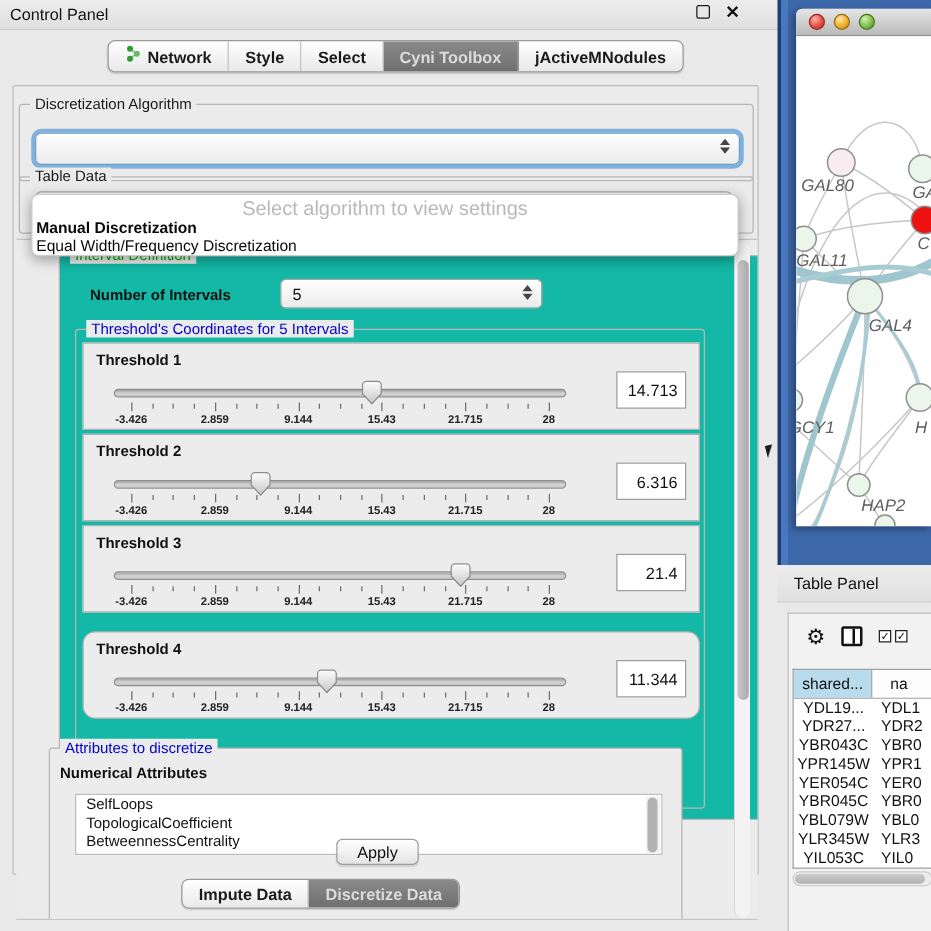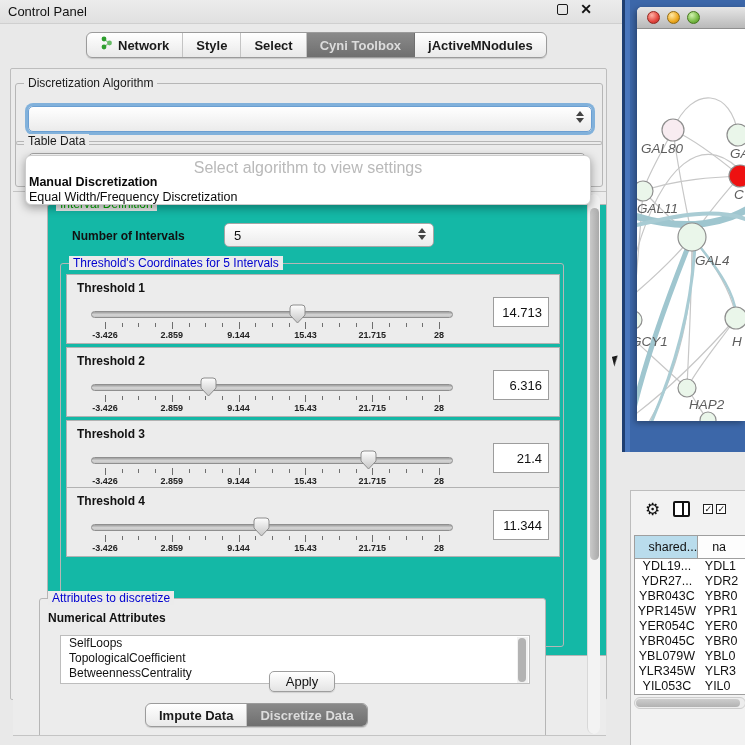--- a/index.html
+++ b/index.html
@@ -89,21 +89,21 @@
   .tp-title { font-size:13px; color:#111; padding-left:13px; }
   .table-card { position:absolute; left:8px; top:38px; width:115px; height:674px; background:#f2f2f2; border:1px solid #bdbdbd; border-right:none; }
   .tc-toolbar { position:absolute; left:0; top:0; width:100%; height:36px; display:flex; align-items:center; gap:13px; padding-left:14px; }
   .gear-glyph { font-size:17px; color:#111; line-height:17px; }
   .splitcol { width:17px; height:16px; border:2px solid #111; border-radius:2px; position:relative; background:#fff; }
   .splitcol:before { content:""; position:absolute; left:50%; top:0; width:2px; height:100%; background:#111; }
   .cb-pair { display:flex; gap:3px; }
   .cb { width:10px; height:10px; border:1.4px solid #222; font-size:9px; line-height:8px; color:#111; text-align:center; background:#fff; }
   .grid { position:absolute; left:3px; top:44px; width:118px; height:160px; background:#ffffff; border:1px solid #9f9f9f; border-right:none; overflow:hidden; }
   .grid-head { display:flex; height:23px; border-bottom:1px solid #9f9f9f; }
-  .gh-cell { font-size:12.5px; color:#111; text-align:right; line-height:22px; border-right:1px solid #9f9f9f; overflow:hidden; white-space:nowrap; }
+  .gh-cell { font-size:12.5px; color:#111; text-align:center; line-height:22px; border-right:1px solid #9f9f9f; overflow:hidden; white-space:nowrap; }
   .gh-cell.c1 { width:73px; background:#b9dcec; }
   .gh-cell.c2 { width:60px; background:#fdfdfd; text-align:left; padding-left:14px; }
   .grid-row { display:flex; height:15px; }
   .g-cell { font-size:12.5px; color:#111; line-height:15px; overflow:hidden; white-space:nowrap; }
   .g-cell.c1 { width:73px; text-align:center; }
   .g-cell.c2 { width:60px; padding-left:6px; }
   .hscroll { position:absolute; left:3px; top:206px; width:112px; height:12px; background:#ededed; border:1px solid #cdcdcd; border-radius:6px; }
   .hscroll .thumb { position:absolute; left:1px; top:1px; height:8px; width:104px; background:linear-gradient(#cdcdcd,#b2b2b2); border-radius:4px; }
 
   
@@ -327,21 +327,21 @@
                       <linearGradient id="g2" x1="0" y1="0" x2="0" y2="1">
                         <stop offset="0" stop-color="#fdfdfd"></stop>
                         <stop offset="1" stop-color="#c6c6c6"></stop>
                       </linearGradient>
                     </defs>
                     <path d="M4 1 h9 a3 3 0 0 1 3 3 v7 L8.5 19 L1 11 v-7 a3 3 0 0 1 3 -3 z" fill="url(#g2)" stroke="#8d8d8d" stroke-width="1"></path>
                   </svg>
                 </div>
                 <div class="value-box">21.4</div>
               </div>
-              <div class="thresh-box" style="top: 223px;">
+              <div class="thresh-box" style="top: 241px; border-radius: 10px;">
                 <div class="thresh-label">Threshold 4</div>
                 <div class="slider-area">
                   <div class="track"></div>
                   <div class="tickrow">
                     <div class="tick major" style="left: 0%;"></div>
                     <div class="tick minor" style="left: 5%;"></div>
                     <div class="tick minor" style="left: 10%;"></div>
                     <div class="tick minor" style="left: 15%;"></div>
                     <div class="tick major" style="left: 20%;"></div>
                     <div class="tick minor" style="left: 25%;"></div>
@@ -461,20 +461,23 @@
           <text x="58" y="236" font-family="Liberation Sans, sans-serif" font-size="13.5" fill="#5e5e5e">GAL4</text>
           <text x="95" y="317" font-family="Liberation Sans, sans-serif" font-size="13.5" fill="#5e5e5e">H</text>
           <text x="-6" y="317" font-family="Liberation Sans, sans-serif" font-size="13.5" fill="#5e5e5e">GCY1</text>
           <text x="52" y="380" font-family="Liberation Sans, sans-serif" font-size="13.5" fill="#5e5e5e">HAP2</text>
         </svg>
     </div>
   </div>
 </div>
 
 <div class="table-panel-region">
+  <div class="tp-header">
+    <span class="tp-title">Table Panel</span>
+  </div>
   <div class="table-card">
     <div class="tc-toolbar">
       <span class="gear-glyph">⚙</span>
       <span class="splitcol"></span>
       <span class="cb-pair">
         <span class="cb">✓</span>
         <span class="cb">✓</span>
       </span>
     </div>
     <div class="grid">

